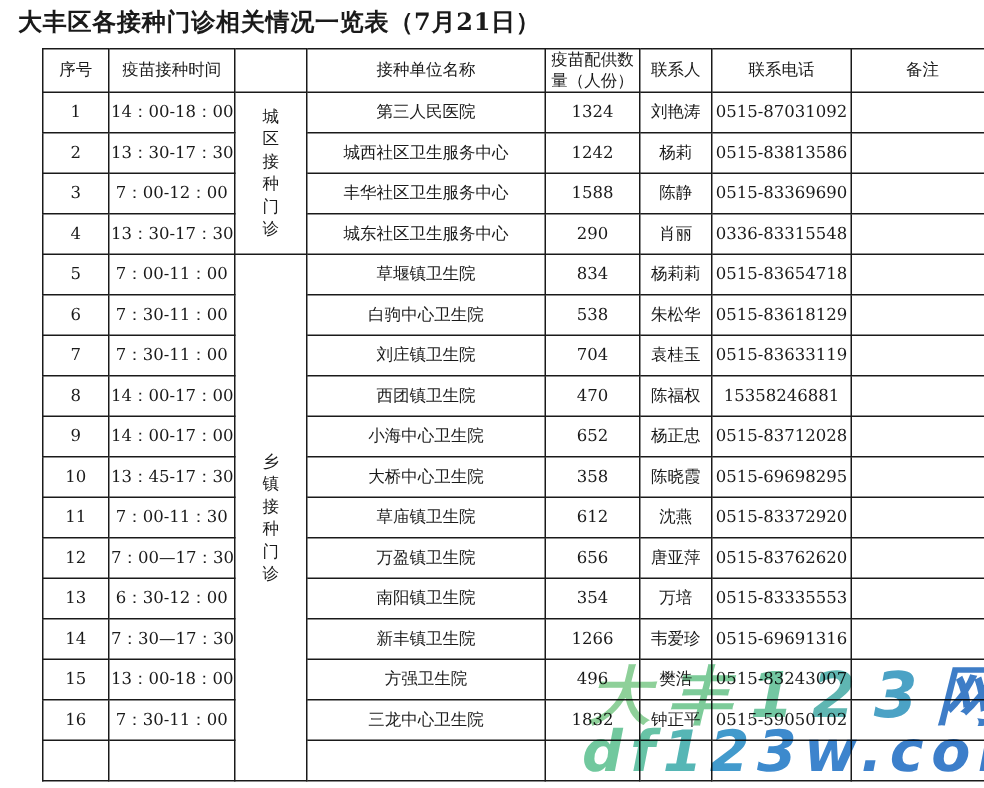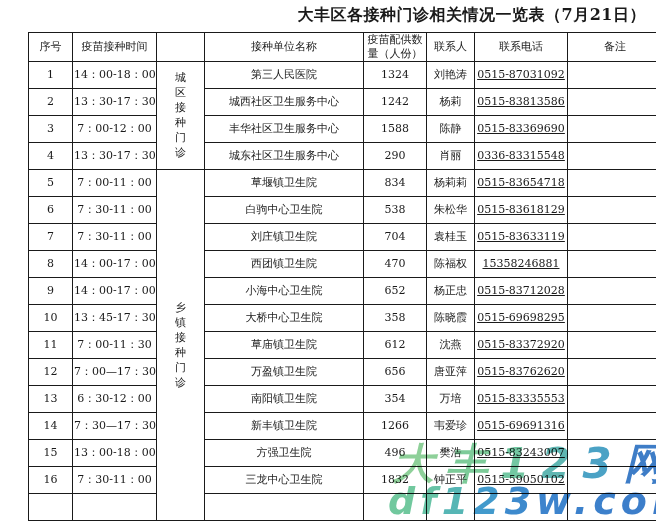--- a/index.html
+++ b/index.html
@@ -1,37 +1,37 @@
 <!DOCTYPE html>
 <html><head>
 <meta charset="utf-8">
 <style>
   html,body{margin:0;padding:0;background:#fff;}
   .page{
     position:relative;width:656px;height:525px;background:#fff;overflow:hidden;
     font-family:"DejaVu Serif","Liberation Serif",serif;color:#1a1a1a;
   }
   .title{
-    position:absolute;left:12px;top:5px;width:634px;text-align:right;
+    position:absolute;left:12px;top:5px;width:634px;text-align:left;
     font-size:16px;font-weight:700;letter-spacing:.5px;white-space:nowrap;
   }
   table.grid{
     position:absolute;left:28px;top:32px;width:634px;
     border-collapse:collapse;table-layout:fixed;
   }
   .grid th,.grid td{
     border:1px solid #1a1a1a;text-align:center;vertical-align:middle;
     padding:0 1px;font-weight:normal;font-size:11px;line-height:1.25;
     overflow:hidden;
   }
   .grid thead tr{height:28px;}
   .grid tbody tr{height:27px;}
   tr.partial{height:24px;}
   .c-time{font-size:10.5px;white-space:nowrap;}
-  .c-phone{font-size:10.5px;white-space:nowrap;text-decoration:underline;}
+  .c-phone{font-size:10.5px;white-space:nowrap;}
   .c-qty,.c-no{font-size:10.5px;}
   .vlabel{display:inline-block;font-size:11px;line-height:15px;}
   .vlabel div{text-align:center;}
   
   .wm{
     position:absolute;white-space:nowrap;font-style:italic;font-weight:800;
     font-family:"DejaVu Sans","Liberation Sans",sans-serif;
     mix-blend-mode:multiply;opacity:.85;pointer-events:none;
   }
   .wm1{left:392px;top:436px;font-size:42px;letter-spacing:12px;}

